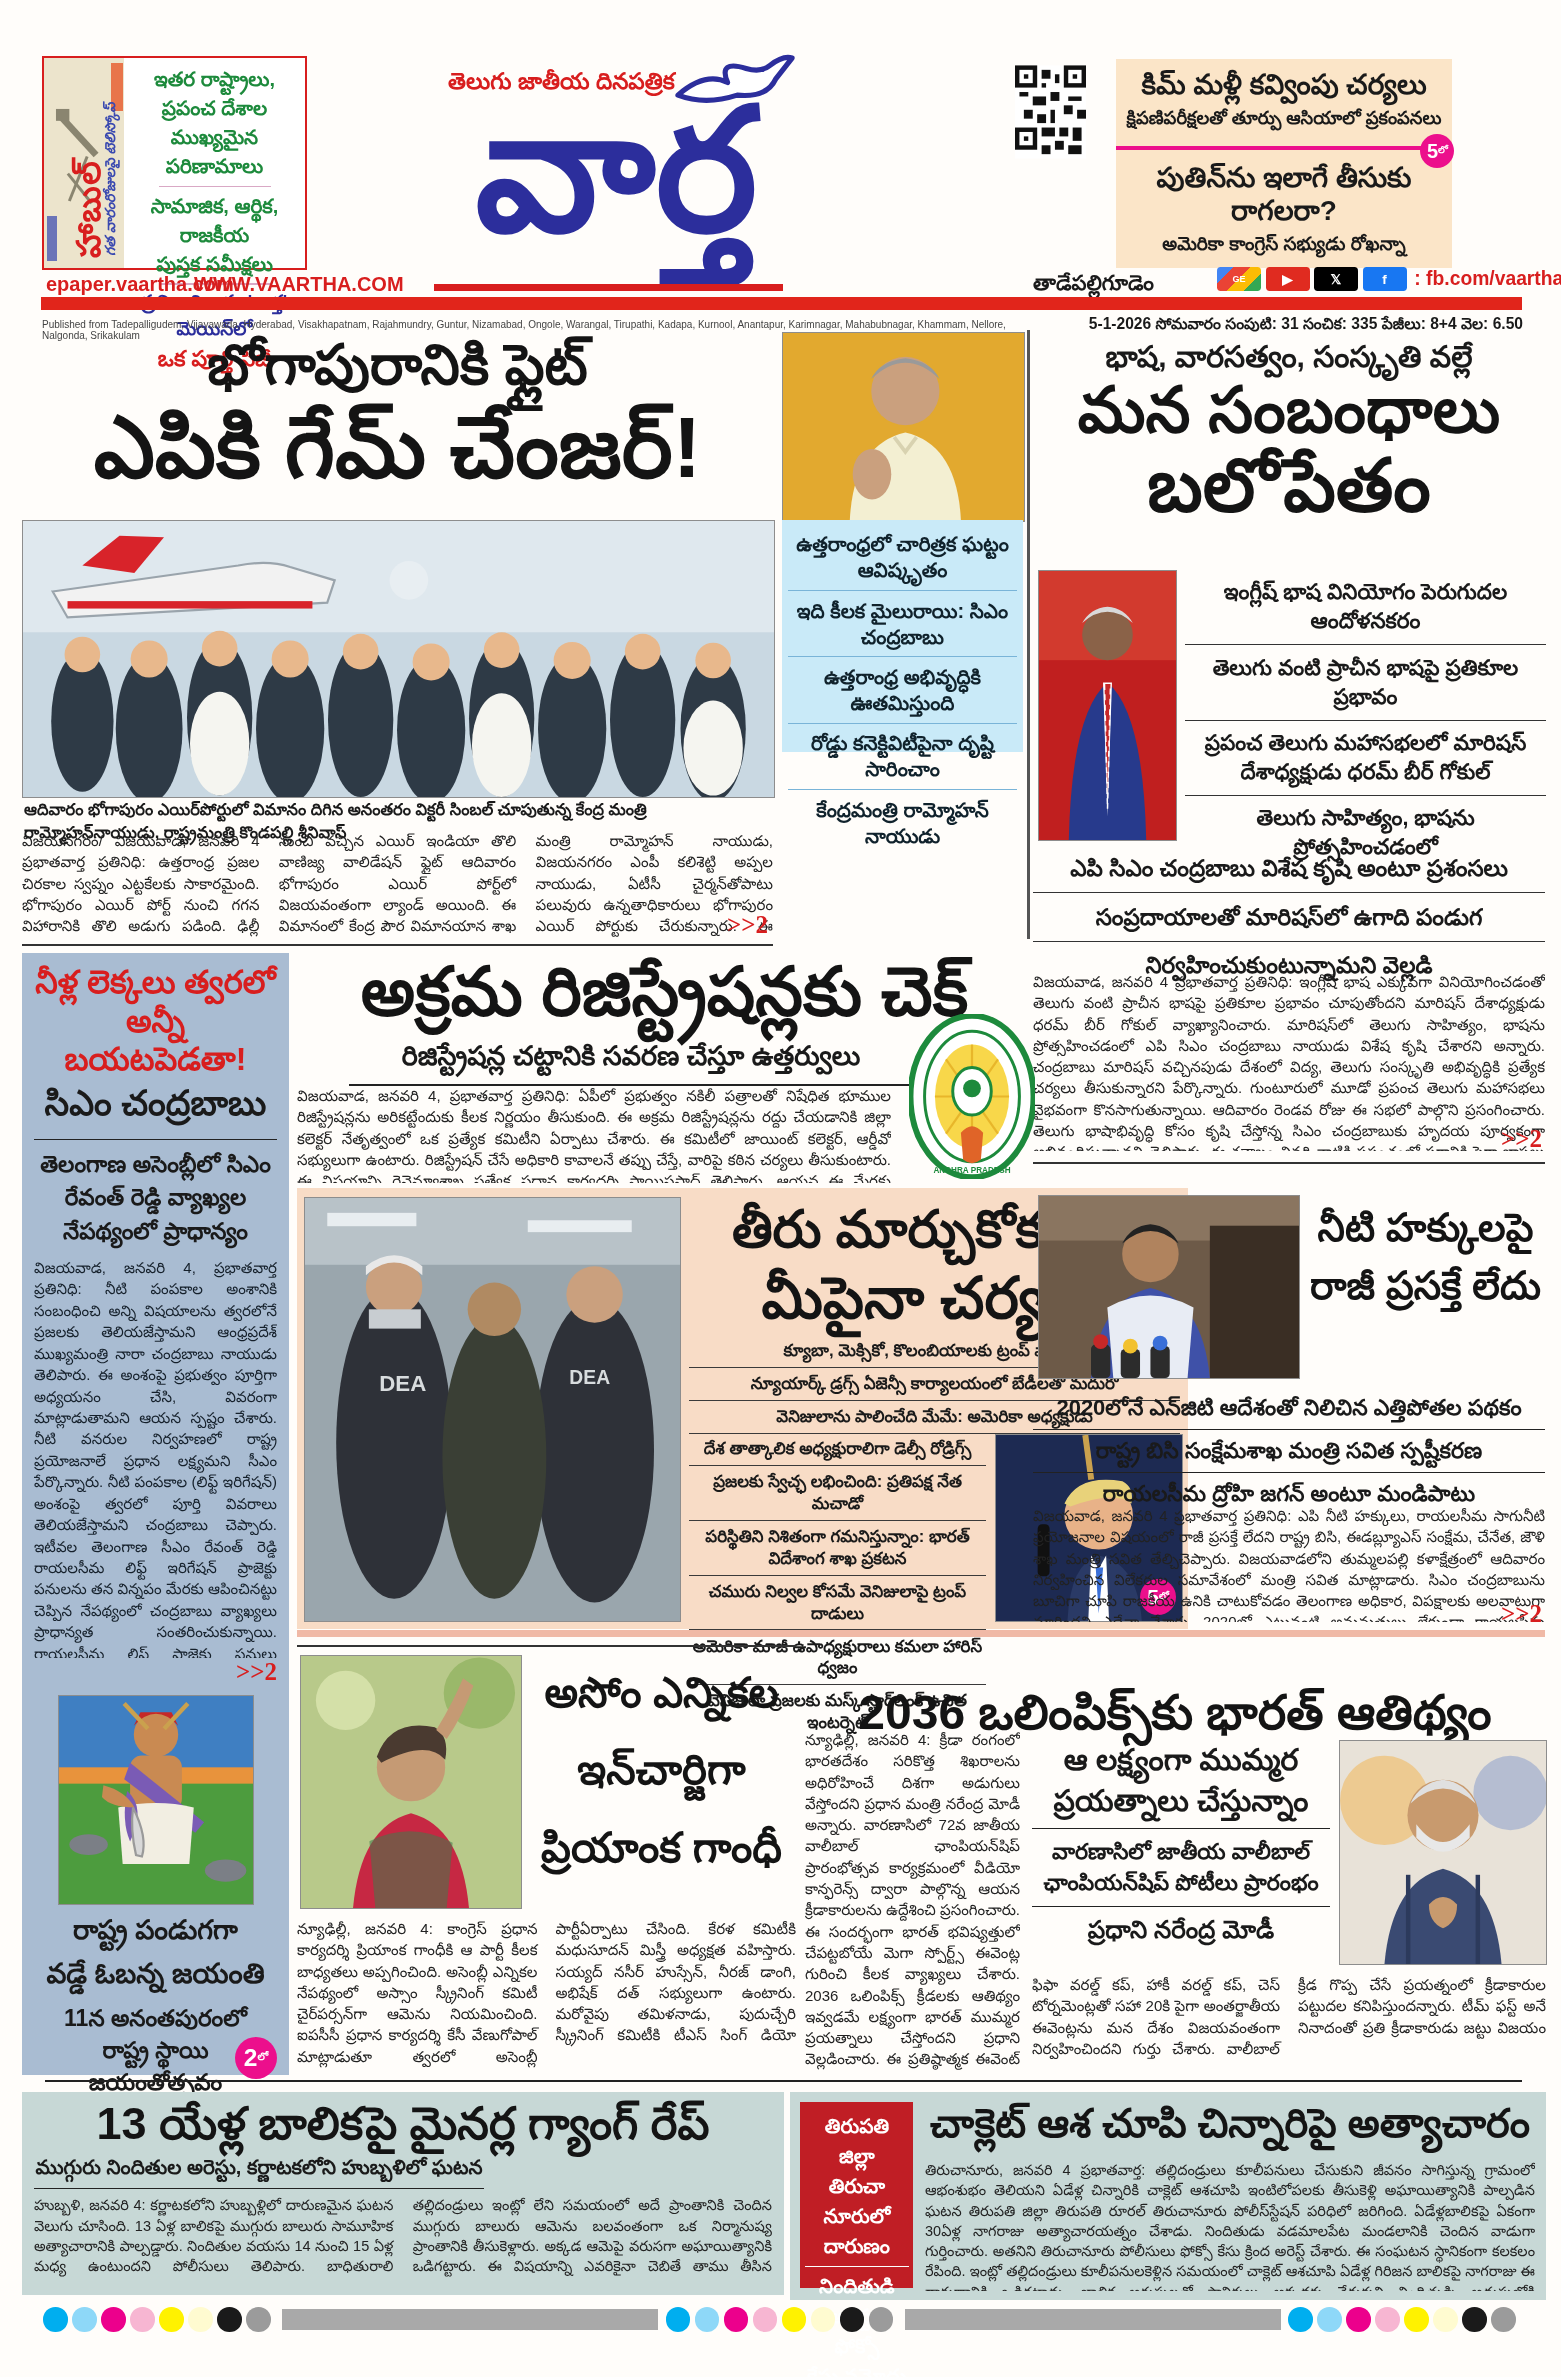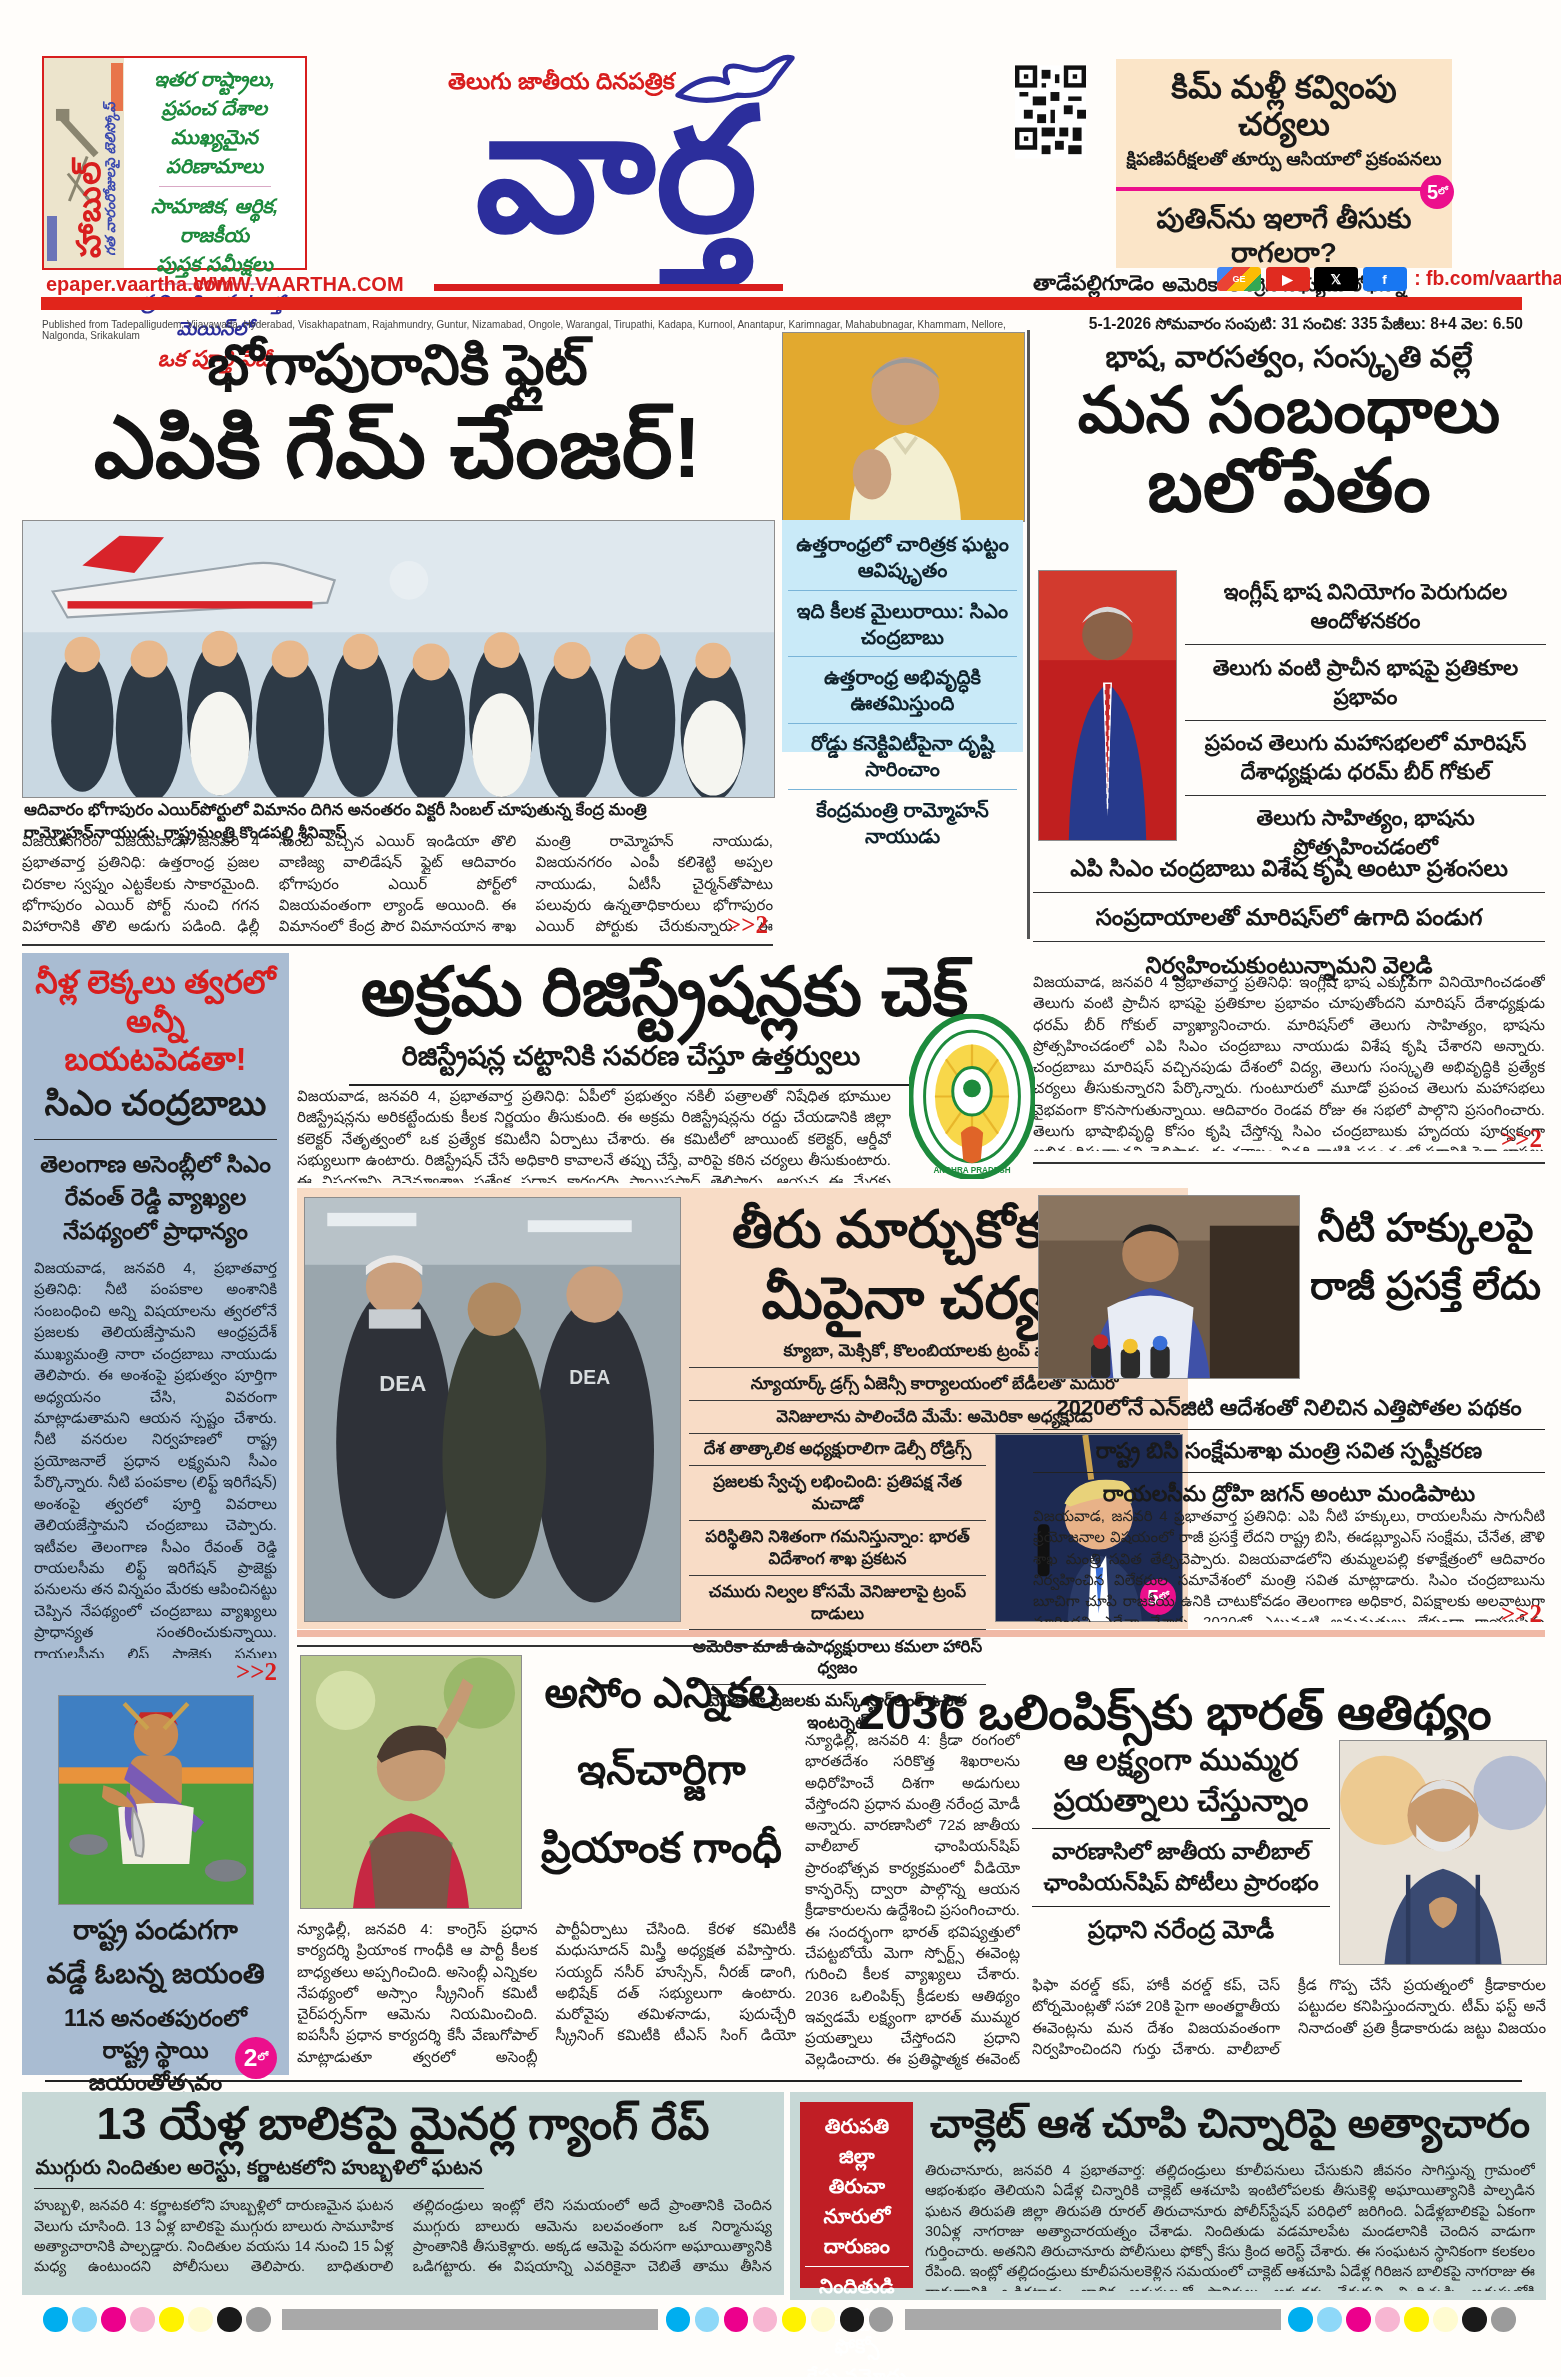--- a/index.html
+++ b/index.html
@@ -40,21 +40,21 @@
       <div class="ab" style="left:3px;bottom:7.4px;width:10.4px;height:45px;background:#6b74b8;"></div>
       <svg class="ab" style="left:9px;top:45px;" width="52" height="104" viewBox="0 0 70 140">
         <line x1="12" y1="20" x2="58" y2="70" stroke="#8a8570" stroke-width="9"></line>
         <line x1="20" y1="95" x2="52" y2="135" stroke="#8a8570" stroke-width="4"></line>
         <line x1="46" y1="72" x2="22" y2="132" stroke="#8a8570" stroke-width="4"></line>
         <rect x="4" y="8" width="18" height="16" fill="#8a8570"></rect>
       </svg>
       <div class="ab" style="left:22px;top:7.4px;height:193px;writing-mode:vertical-rl;transform:rotate(180deg);font-weight:900;font-size:33px;color:#d81e1e;letter-spacing:1.5px;">హాబుల్</div>
       <div class="ab" style="left:56px;top:12px;height:186px;writing-mode:vertical-rl;transform:rotate(180deg);font-size:14px;color:#3a49b0;font-style:italic;font-weight:bold;">గత వారంరోజులపై టెలిస్కోప్</div>
     </div>
-    <div style="flex:1;padding:7.4px 4.5px 4.5px 4.5px;font-style:italic;">
+    <div style="flex:1;padding:7.4px 4.5px 4.5px 4.5px;">
       <div class="promo-line green">ఇతర రాష్ట్రాలు, ప్రపంచ దేశాల</div>
       <div class="promo-line green">ముఖ్యమైన పరిణామాలు</div>
       <div class="pdiv"></div>
       <div class="promo-line green">సామాజిక, ఆర్థిక, రాజకీయ</div>
       <div class="promo-line green">పుస్తక సమీక్షలు</div>
       <div class="pdiv"></div>
       <div class="promo-line blue" style="font-size:18.6px;">ప్రతి ఆదివారం 'వార్త' మెయిన్‌లో</div>
       <div class="promo-line red" style="font-size:22px;">ఒక పూర్తి పేజీ</div>
     </div>
   </div>
@@ -99,21 +99,21 @@
       <rect x="1" y="1" width="3" height="3" fill="#fff"></rect>
         <rect x="12" y="1" width="3" height="3" fill="#fff"></rect>
         <rect x="1" y="15" width="3" height="3" fill="#fff"></rect>
       <rect x="2" y="2" width="1" height="1"></rect>
         <rect x="13" y="2" width="1" height="1"></rect>
         <rect x="2" y="16" width="1" height="1"></rect>
     </g>
   </svg>
 
   <div class="ab" style="left:1116px;top:59px;width:336px;height:209px;background:#fbe5c8;padding:10.4px 7.4px 0 7.4px;box-sizing:border-box;">
-    <div class="ctr b" style="font-size:32px;line-height:1.15;">కిమ్ మళ్లీ కవ్వింపు చర్యలు</div>
+    <div class="ctr b" style="font-size:28px;line-height:1.15;">కిమ్ మళ్లీ కవ్వింపు చర్యలు</div>
     <div class="ctr b" style="font-size:18px;margin-top:6px;">క్షిపణిపరీక్షలతో తూర్పు ఆసియాలో ప్రకంపనలు</div>
     <div style="position:relative;height:19.3px;margin-top:6px;">
       <div class="ab" style="left:-7.4px;top:7.4px;width:312px;height:3.7px;background:#ec0f8c;"></div>
       <div class="ab badge" style="left:297px;top:-4.5px;width:34px;height:34px;font-size:20px;">
         <span>5</span>
           <span style="font-size:9.6px;">లో</span>
       </div>
     </div>
     <div class="ctr b" style="font-size:28px;line-height:1.2;margin-top:3px;">పుతిన్‌ను ఇలాగే తీసుకు రాగలరా?</div>
     <div class="ctr b" style="font-size:18.6px;margin-top:4.5px;">అమెరికా కాంగ్రెస్ సభ్యుడు రోఖన్నా</div>

